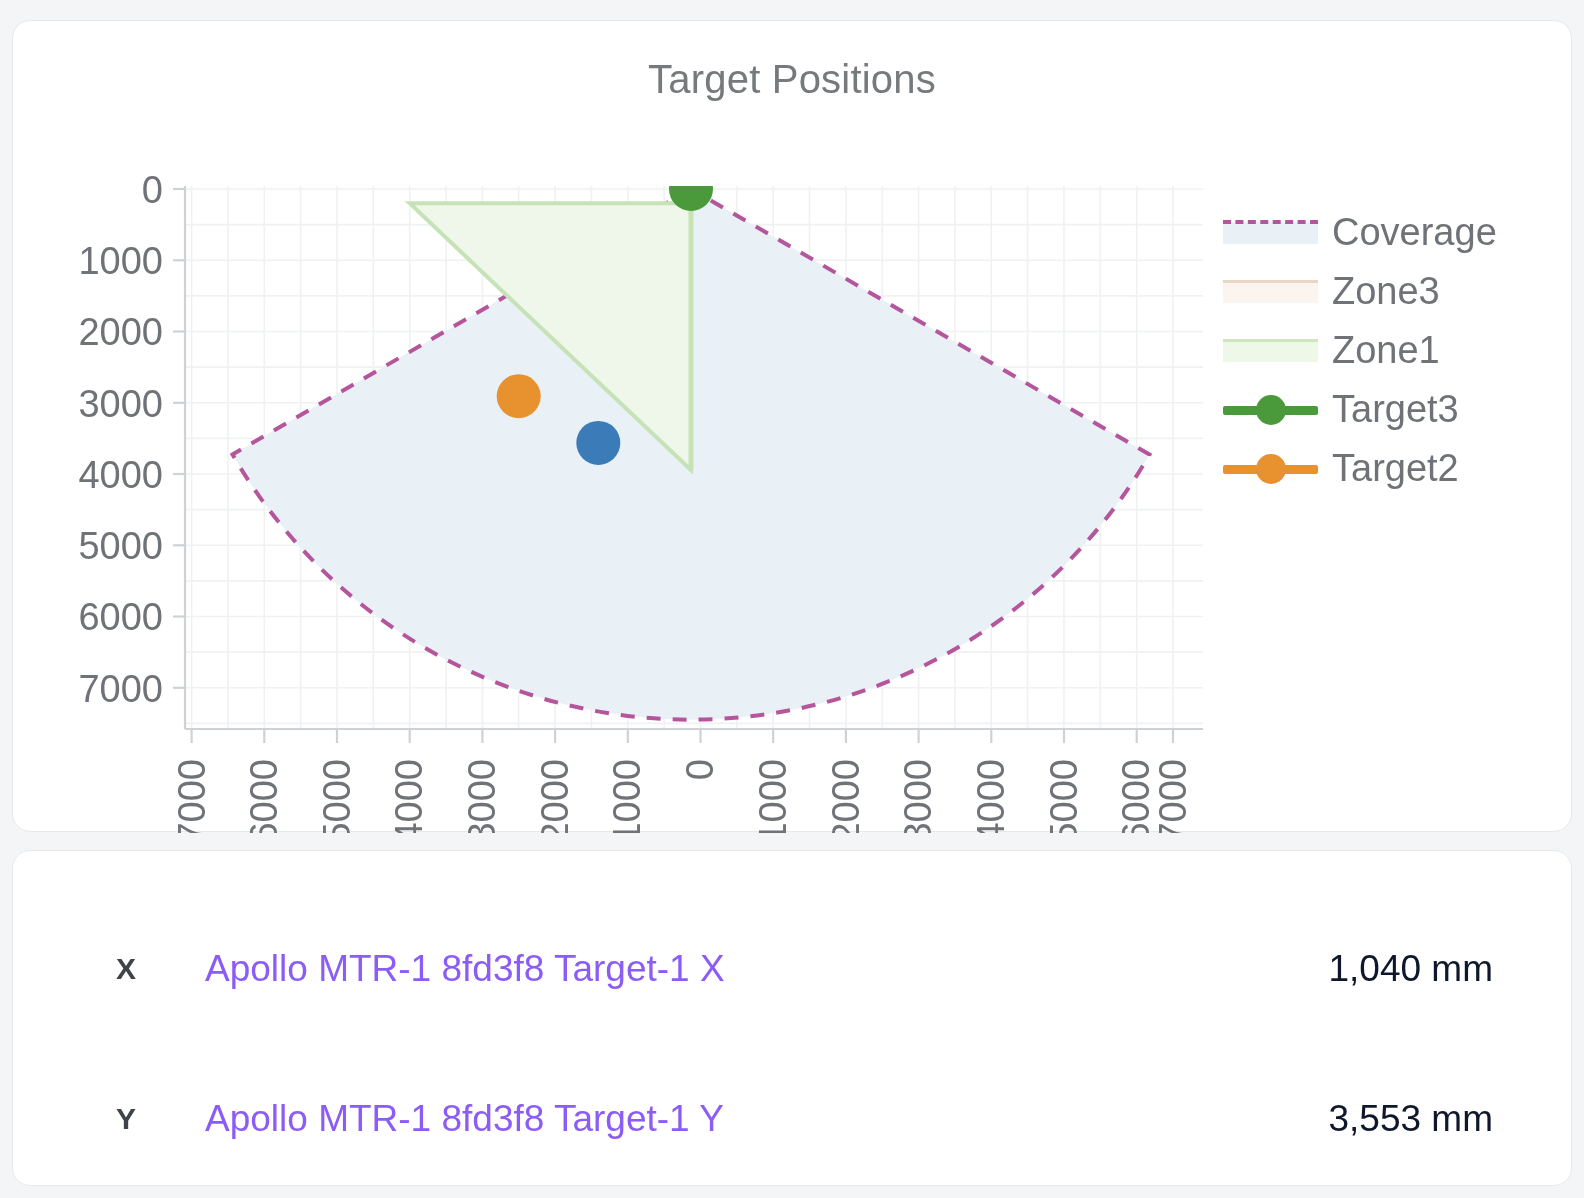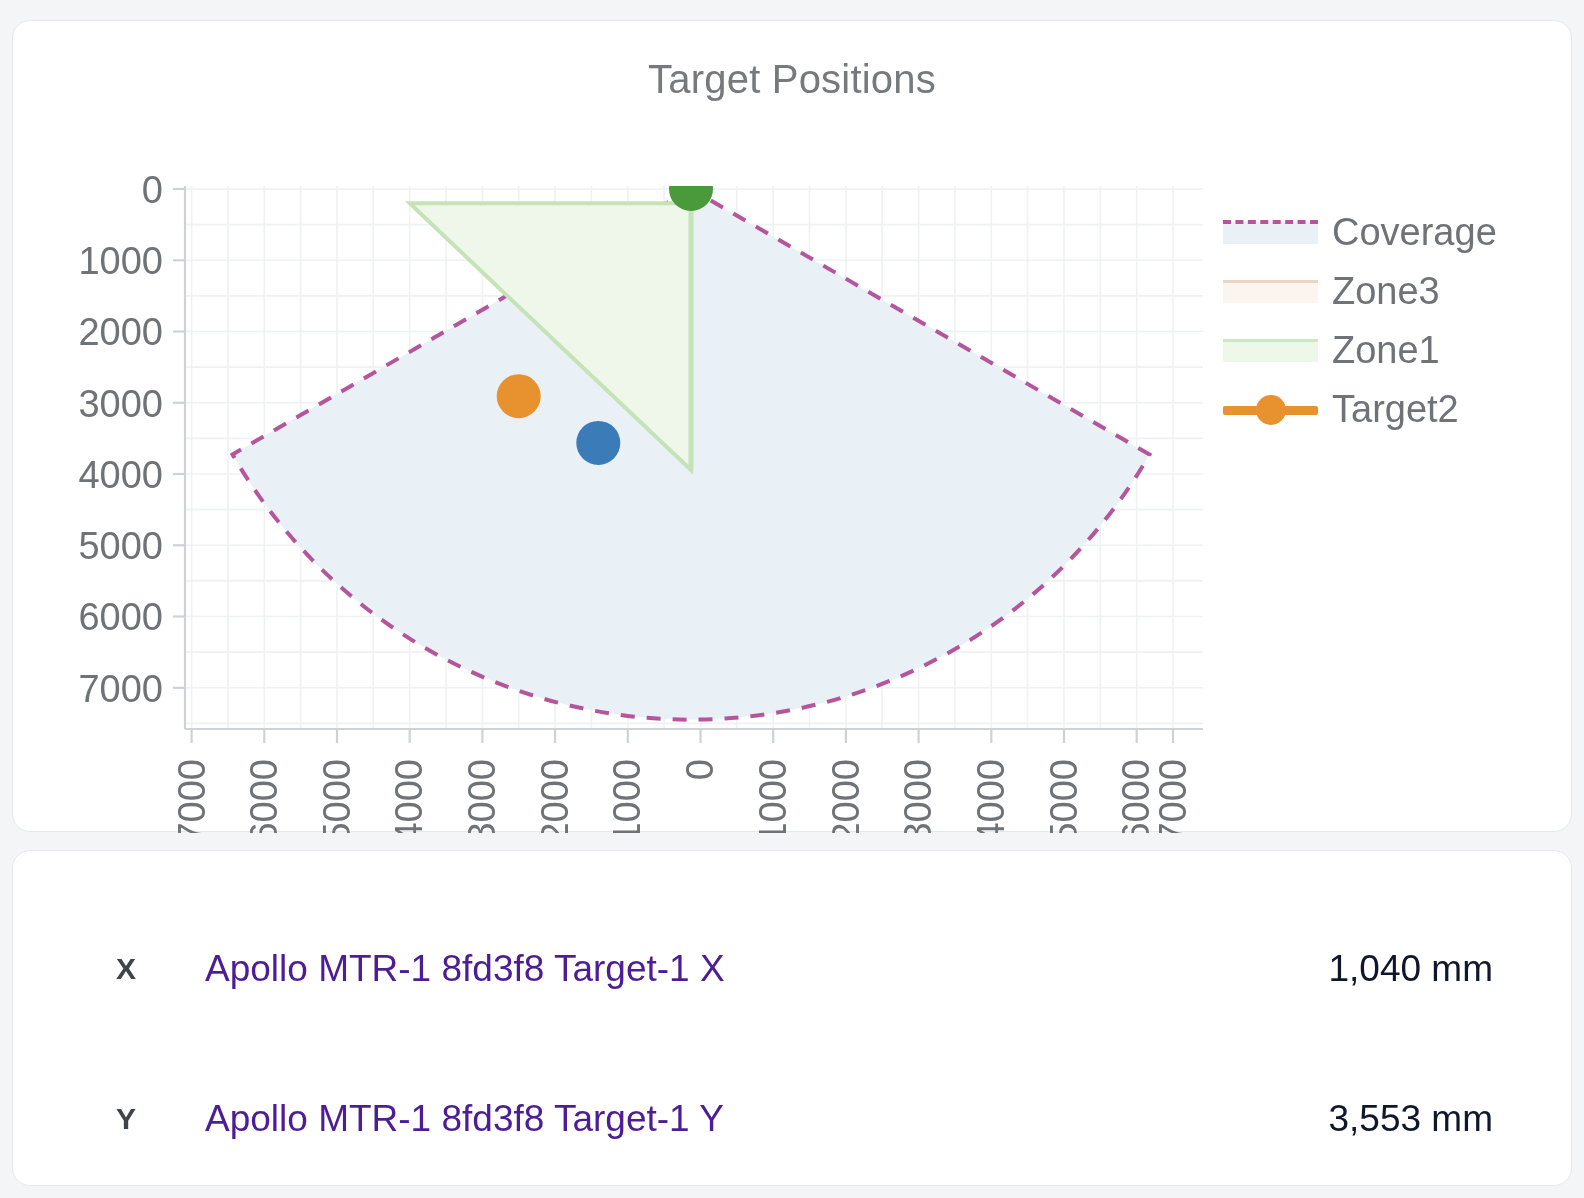--- a/index.html
+++ b/index.html
@@ -62,21 +62,21 @@
     margin-left: 88px; flex: 0 0 auto;
     width: 50px; height: 54px;
     border: 3px solid #5c7characters; 
     border-radius: 8px;
     display: flex; align-items: center; justify-content: center;
     font-size: 30px; font-weight: bold; color: #3f4448;
     font-family: "Liberation Sans", sans-serif;
   }
   .badge { border-color: #5b7296; }
   .row-label {
-    margin-left: 54px; font-size: 37px; color: #4c1d95;
+    margin-left: 54px; font-size: 37px; color: #8b5cf6;
     font-family: "Liberation Sans", sans-serif; white-space: nowrap;
   }
   .row-value {
     margin-left: auto; margin-right: 78px;
     font-size: 37px; color: #0f172a;
     font-family: Liberation Sans, sans-serif; white-space: nowrap;
   }
 
   .tick-text {
     font-family: "Liberation Sans", sans-serif;
@@ -248,20 +248,27 @@
 
 
         <div class="legend-row">
           <span class="legend-key">
             <span class="key-patch" style="background:#eef8e9;"></span>
             <span class="key-patch-top" style="background:#cde8bf;"></span>
           </span>
           <span class="legend-label">Zone1</span>
         </div>
 
+        <div class="legend-row">
+          <span class="legend-key">
+            <span class="key-line" style="background:#4a9a3c;"></span>
+            <span class="key-dot" style="background:#4a9a3c;"></span>
+          </span>
+          <span class="legend-label">Target3</span>
+        </div>
 
         <div class="legend-row">
           <span class="legend-key">
             <span class="key-line" style="background:#e8912f;"></span>
             <span class="key-dot" style="background:#e8912f;"></span>
           </span>
           <span class="legend-label">Target2</span>
         </div>
 
 

